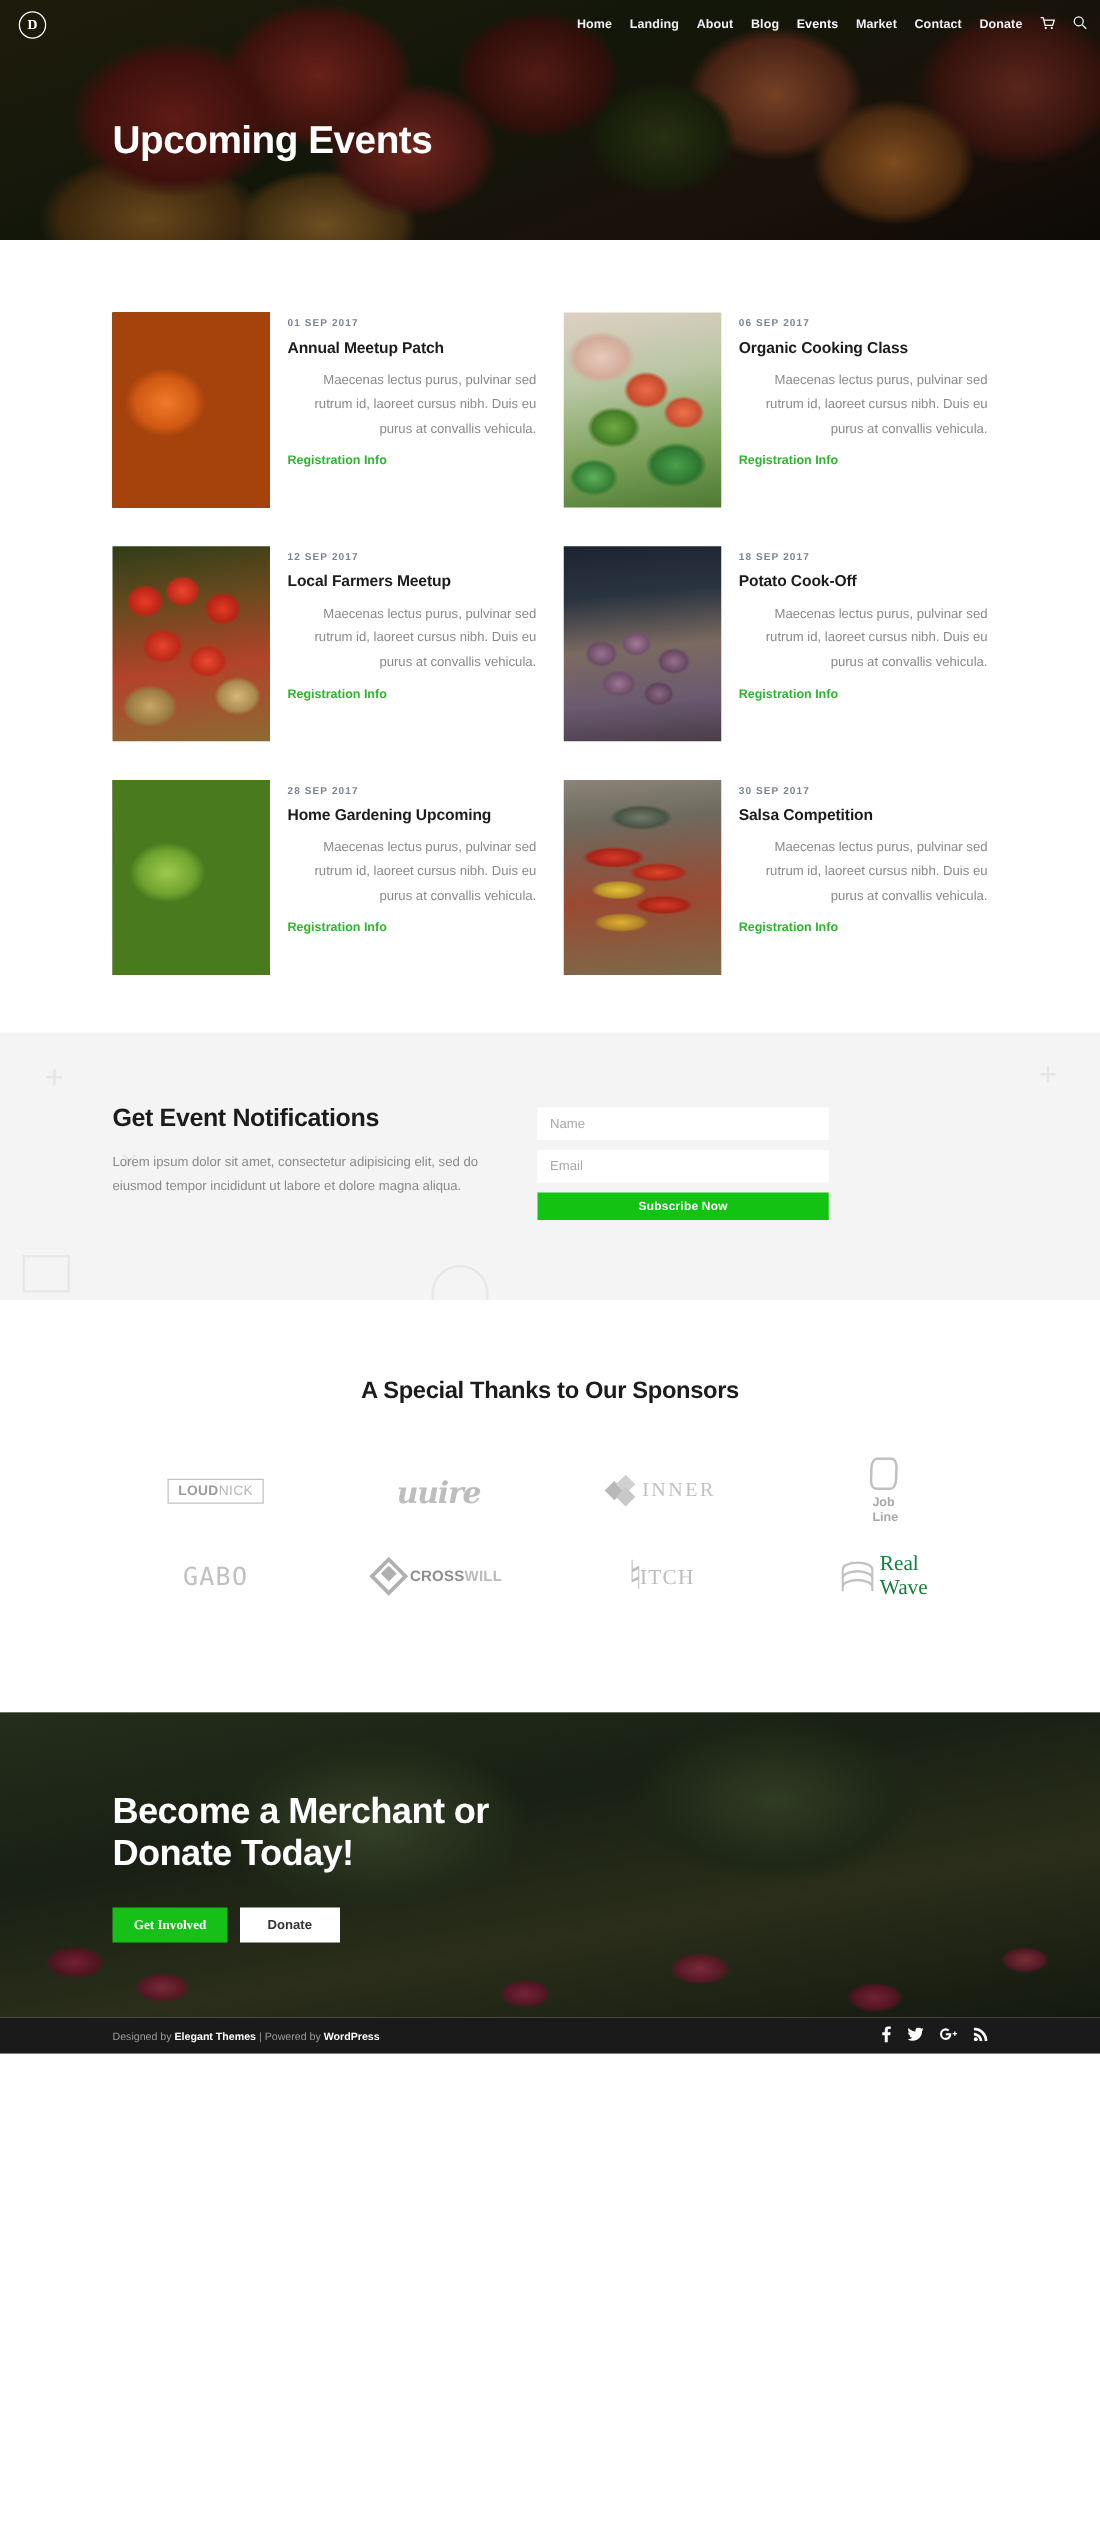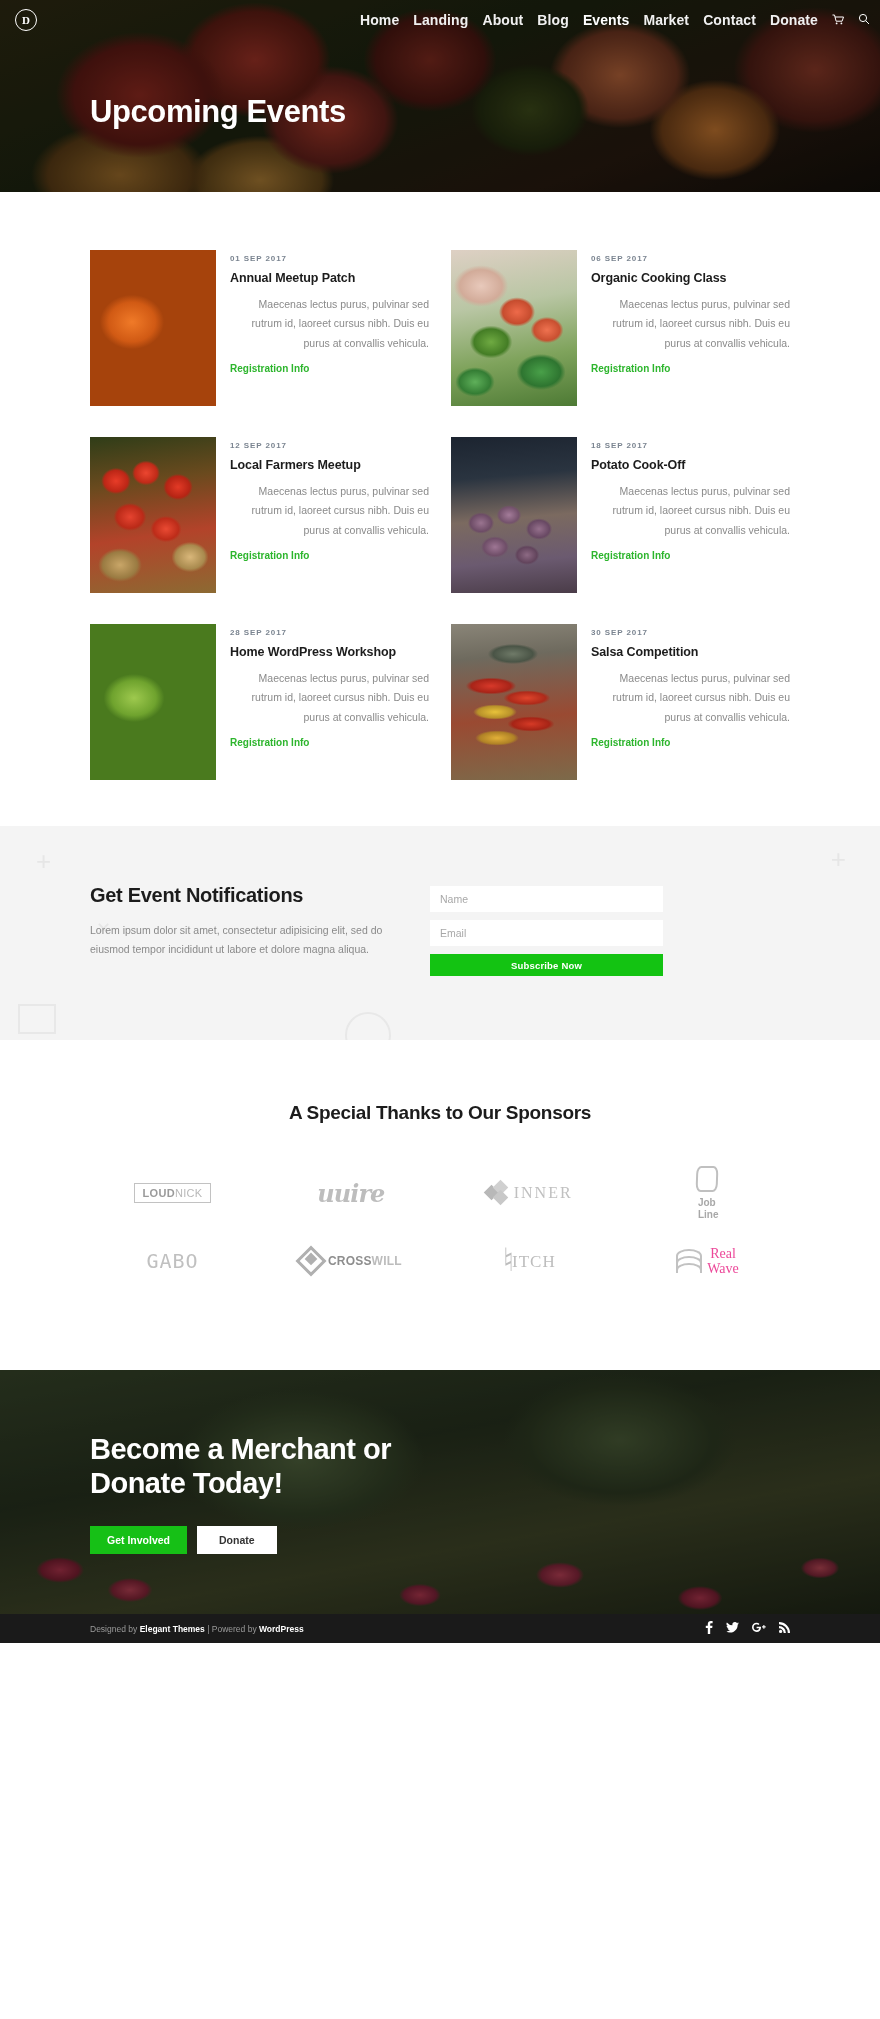--- a/index.html
+++ b/index.html
@@ -44,21 +44,21 @@
     display: flex; align-items: center; justify-content: center;
     color: #fff; font-size: 11px; font-weight: 700;
     font-family: "Liberation Serif", serif;
   }
 
   .nav {
     position: absolute; right: 10px; top: 12px;
     display: flex; align-items: center; gap: 14px;
   }
   .nav-link {
-    color: #f0f0f0; font-size: 14px; font-weight: 600;
+    color: #f0f0f0; font-size: 10px; font-weight: 600;
     letter-spacing: .1px; cursor: pointer; white-space: nowrap;
   }
   .nav-link.active { color: #fff; font-weight: 700; }
   .nav-icon { color: #fff; font-size: 11px; cursor: pointer; line-height: 1; }
 
   .hero-title {
     position: absolute; left: 90px; top: 95px;
     color: #fff; font-size: 31px; font-weight: 700;
     letter-spacing: -.4px; line-height: 1.1;
   }
@@ -271,22 +271,22 @@
   }
   .lg-rw-mark i {
     position: absolute; left: 0; width: 26px; height: 14px;
     border: 2px solid #c2c2c2; border-bottom: none;
     border-radius: 50% 50% 0 0; display: block;
   }
   .lg-rw-mark i:nth-child(1) { top: 0; }
   .lg-rw-mark i:nth-child(2) { top: 7px; }
   .lg-rw-mark i:nth-child(3) { top: 14px; }
   .lg-rw-txt {
-    font-family: "Liberation Serif", serif; font-size: 14px;
-    line-height: 1.1; color: #ec4899; text-align: center;
+    font-family: "Liberation Serif", serif; font-size: 17px;
+    line-height: 1.1; color: #15803d; text-align: left;
   }
 
   
   .cta { position: relative; height: 244px; overflow: hidden; background: #1d2414; }
   .cta-photo {
     position: absolute; inset: 0;
     background:
       radial-gradient(ellipse 30px 16px at 60px 200px, #c23a55 0%, #8a2338 62%, transparent 80%),
       radial-gradient(ellipse 28px 15px at 130px 220px, #cf4a60 0%, #92293e 62%, transparent 80%),
       radial-gradient(ellipse 26px 14px at 420px 225px, #c8405a 0%, #8d2740 62%, transparent 80%),
@@ -300,21 +300,21 @@
   .cta-dim { position: absolute; inset: 0; background: rgba(0,0,0,.42); }
   .cta-inner { position: relative; width: 700px; margin: 0 auto; padding-top: 62px; }
   .cta-title {
     color: #fff; font-size: 29px; font-weight: 700;
     line-height: 1.18; letter-spacing: -.5px; margin-bottom: 26px;
   }
   .cta-buttons { display: flex; gap: 10px; }
   .btn-involved {
     background: #16c016; color: #fff; font-size: 10.5px; font-weight: 700;
     padding: 0 17px; border: none; cursor: pointer;
-    font-family: Liberation Sans, sans-serif;
+    font-family: Liberation Serif, serif;
   }
   .btn-donate {
     background: #fff; color: #333; font-size: 10.5px; font-weight: 700;
     padding: 8px 22px; border: none; cursor: pointer;
     font-family: "Liberation Sans", sans-serif;
   }
 
   
   .footer {
     background: #1a1a1a; height: 29px;
@@ -414,21 +414,21 @@
           <div class="card-link">Registration Info</div>
         </div>
       </div>
     </div>
 
     <div class="row">
       <div class="card">
         <div class="card-img img-lettuce"></div>
         <div class="card-body">
           <div class="card-date">28 SEP 2017</div>
-          <div class="card-title">Home WordPress Workshop</div>
+          <div class="card-title">Home Gardening Upcoming</div>
           <div class="card-text">Maecenas lectus purus, pulvinar sed rutrum id, laoreet cursus nibh. Duis eu purus at convallis vehicula.</div>
           <div class="card-link">Registration Info</div>
         </div>
       </div>
       <div class="card">
         <div class="card-img img-peppers"></div>
         <div class="card-body">
           <div class="card-date">30 SEP 2017</div>
           <div class="card-title">Salsa Competition</div>
           <div class="card-text">Maecenas lectus purus, pulvinar sed rutrum id, laoreet cursus nibh. Duis eu purus at convallis vehicula.</div>

